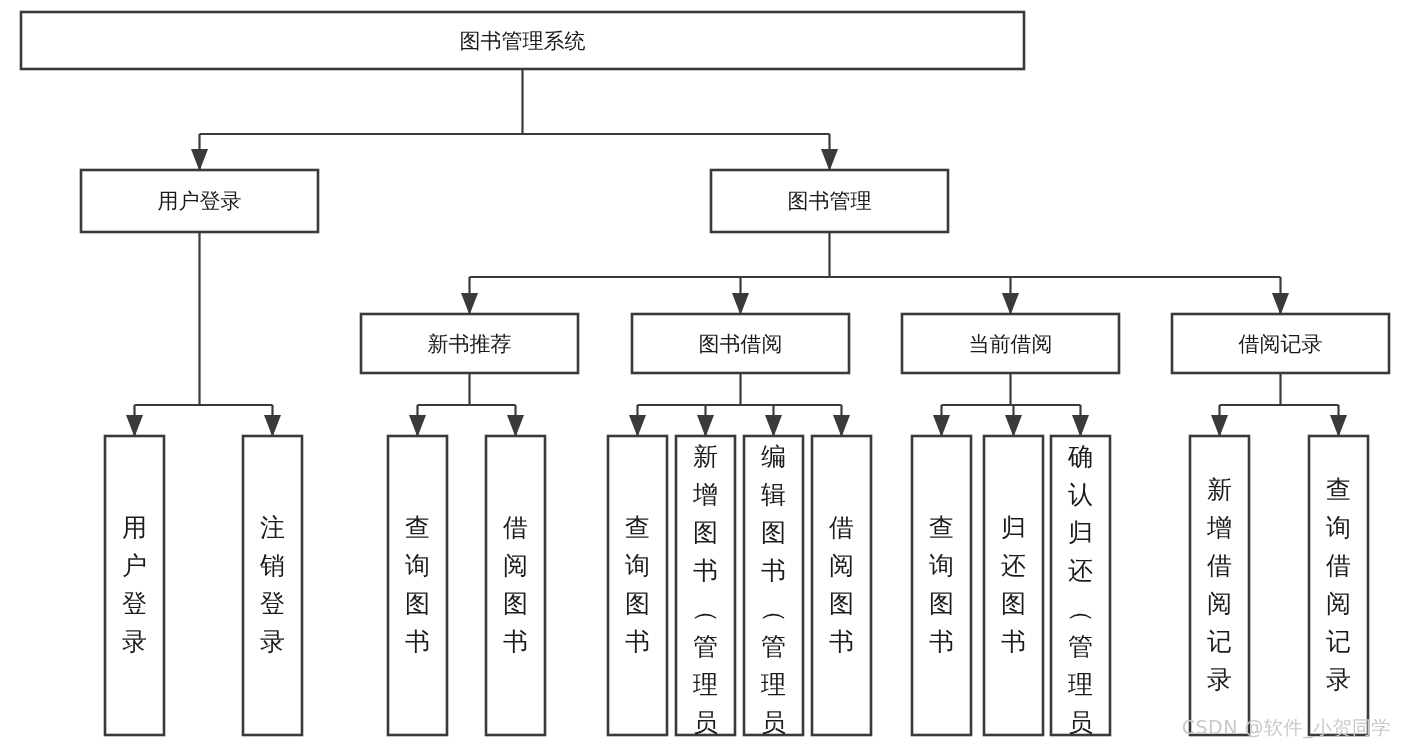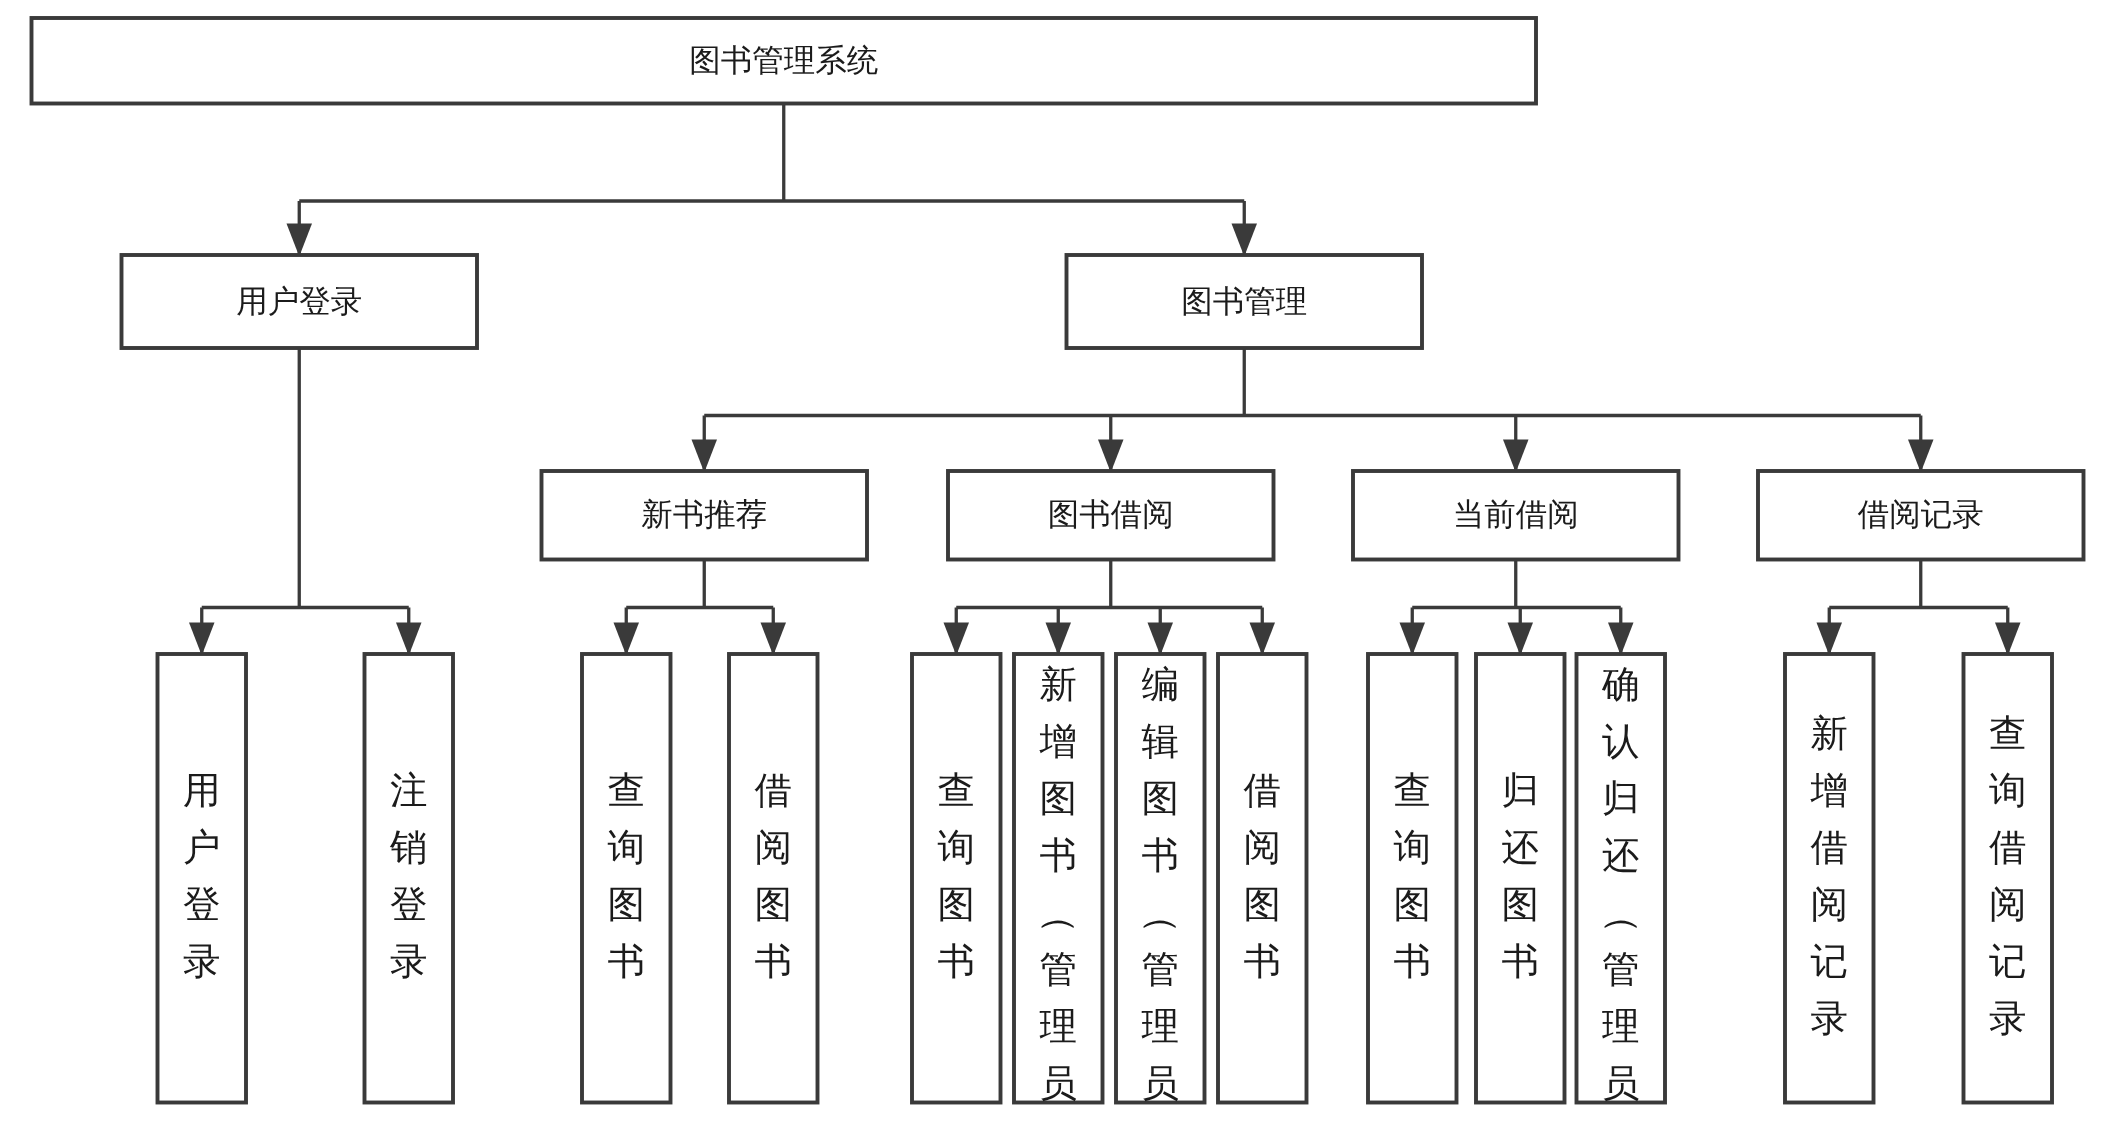--- a/index.html
+++ b/index.html
@@ -287,13 +287,14 @@
             <text x="1338.5" y="490.5" class="leaf-label-char">查</text>
             <text x="1338.5" y="528.5" class="leaf-label-char">询</text>
             <text x="1338.5" y="566.5" class="leaf-label-char">借</text>
             <text x="1338.5" y="604.5" class="leaf-label-char">阅</text>
             <text x="1338.5" y="642.5" class="leaf-label-char">记</text>
             <text x="1338.5" y="680.5" class="leaf-label-char">录</text>
           </g>
         </g>
       </g>
   </svg>
+  <div class="watermark">CSDN @软件_小贺同学</div>
 </div>
 
 </body></html>

